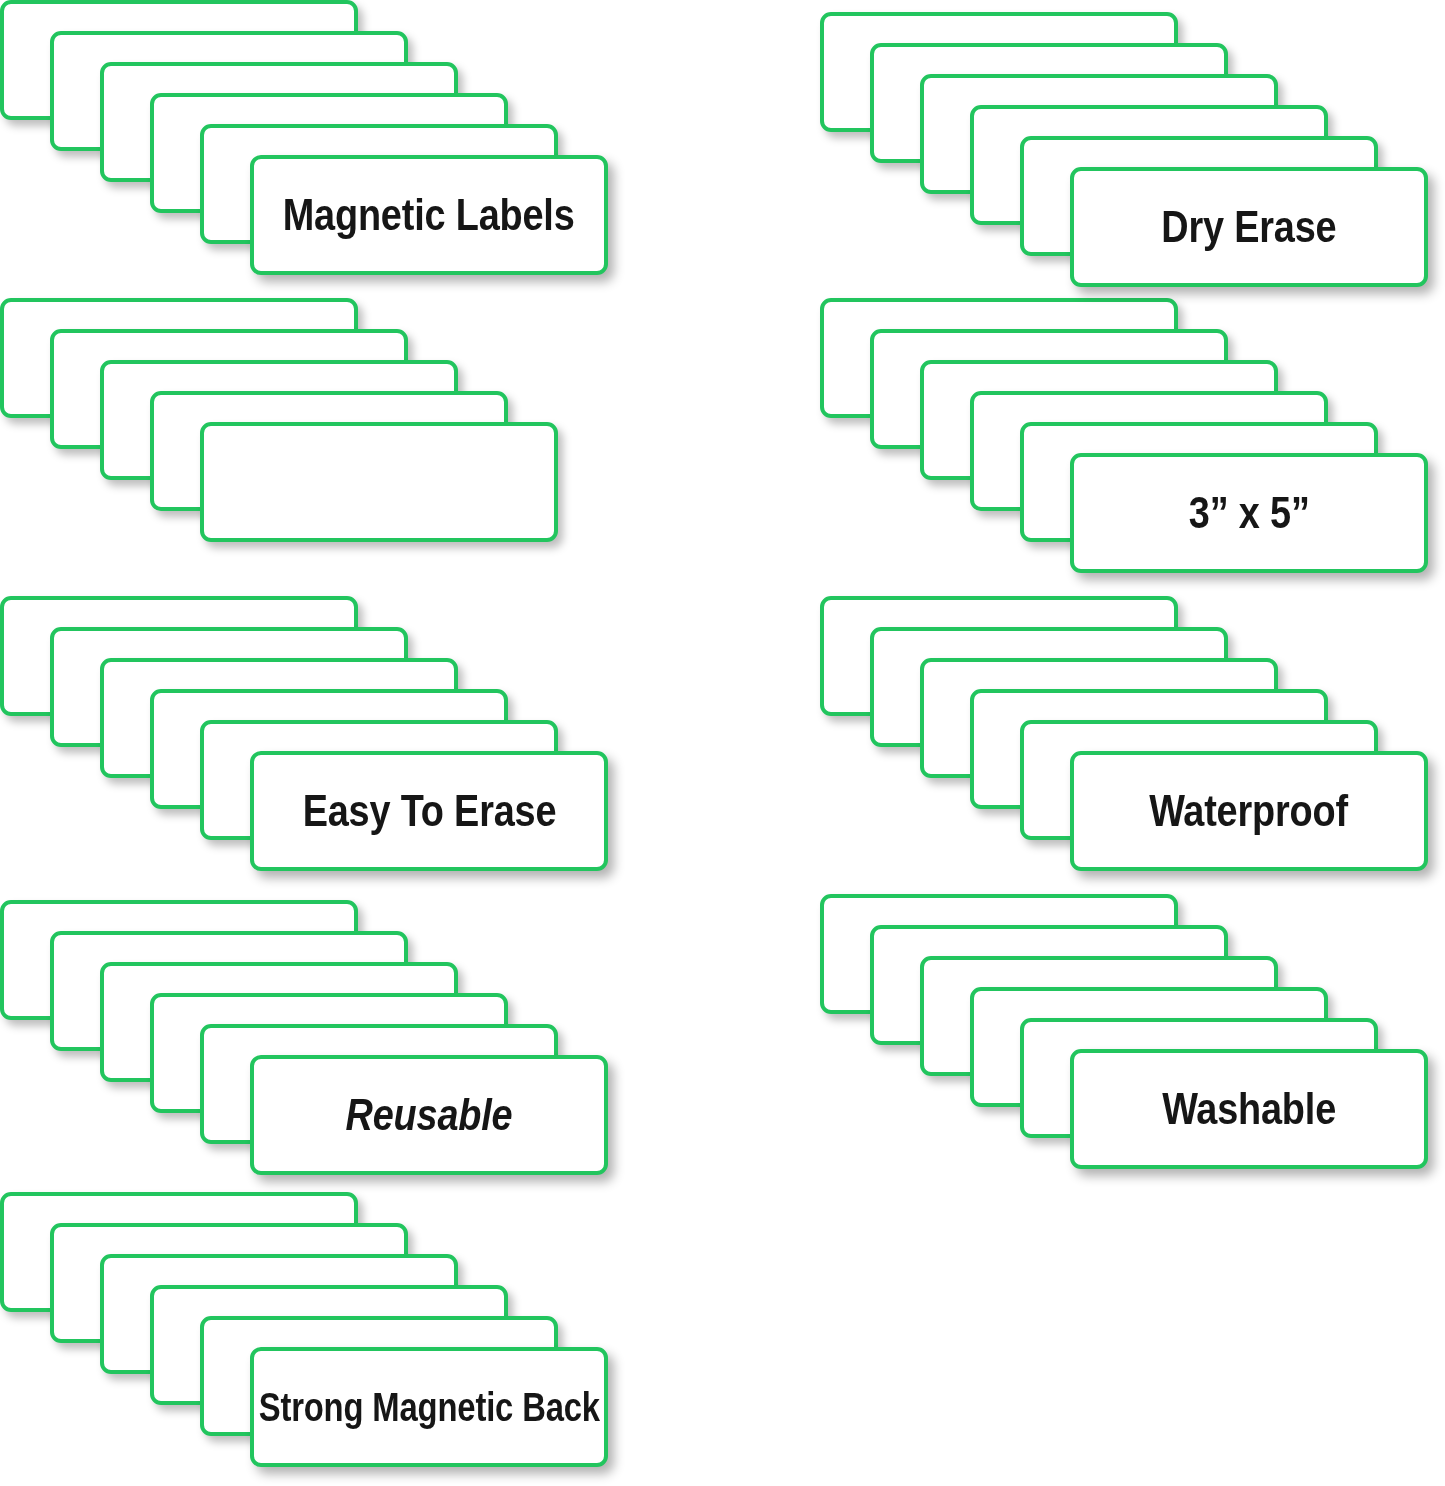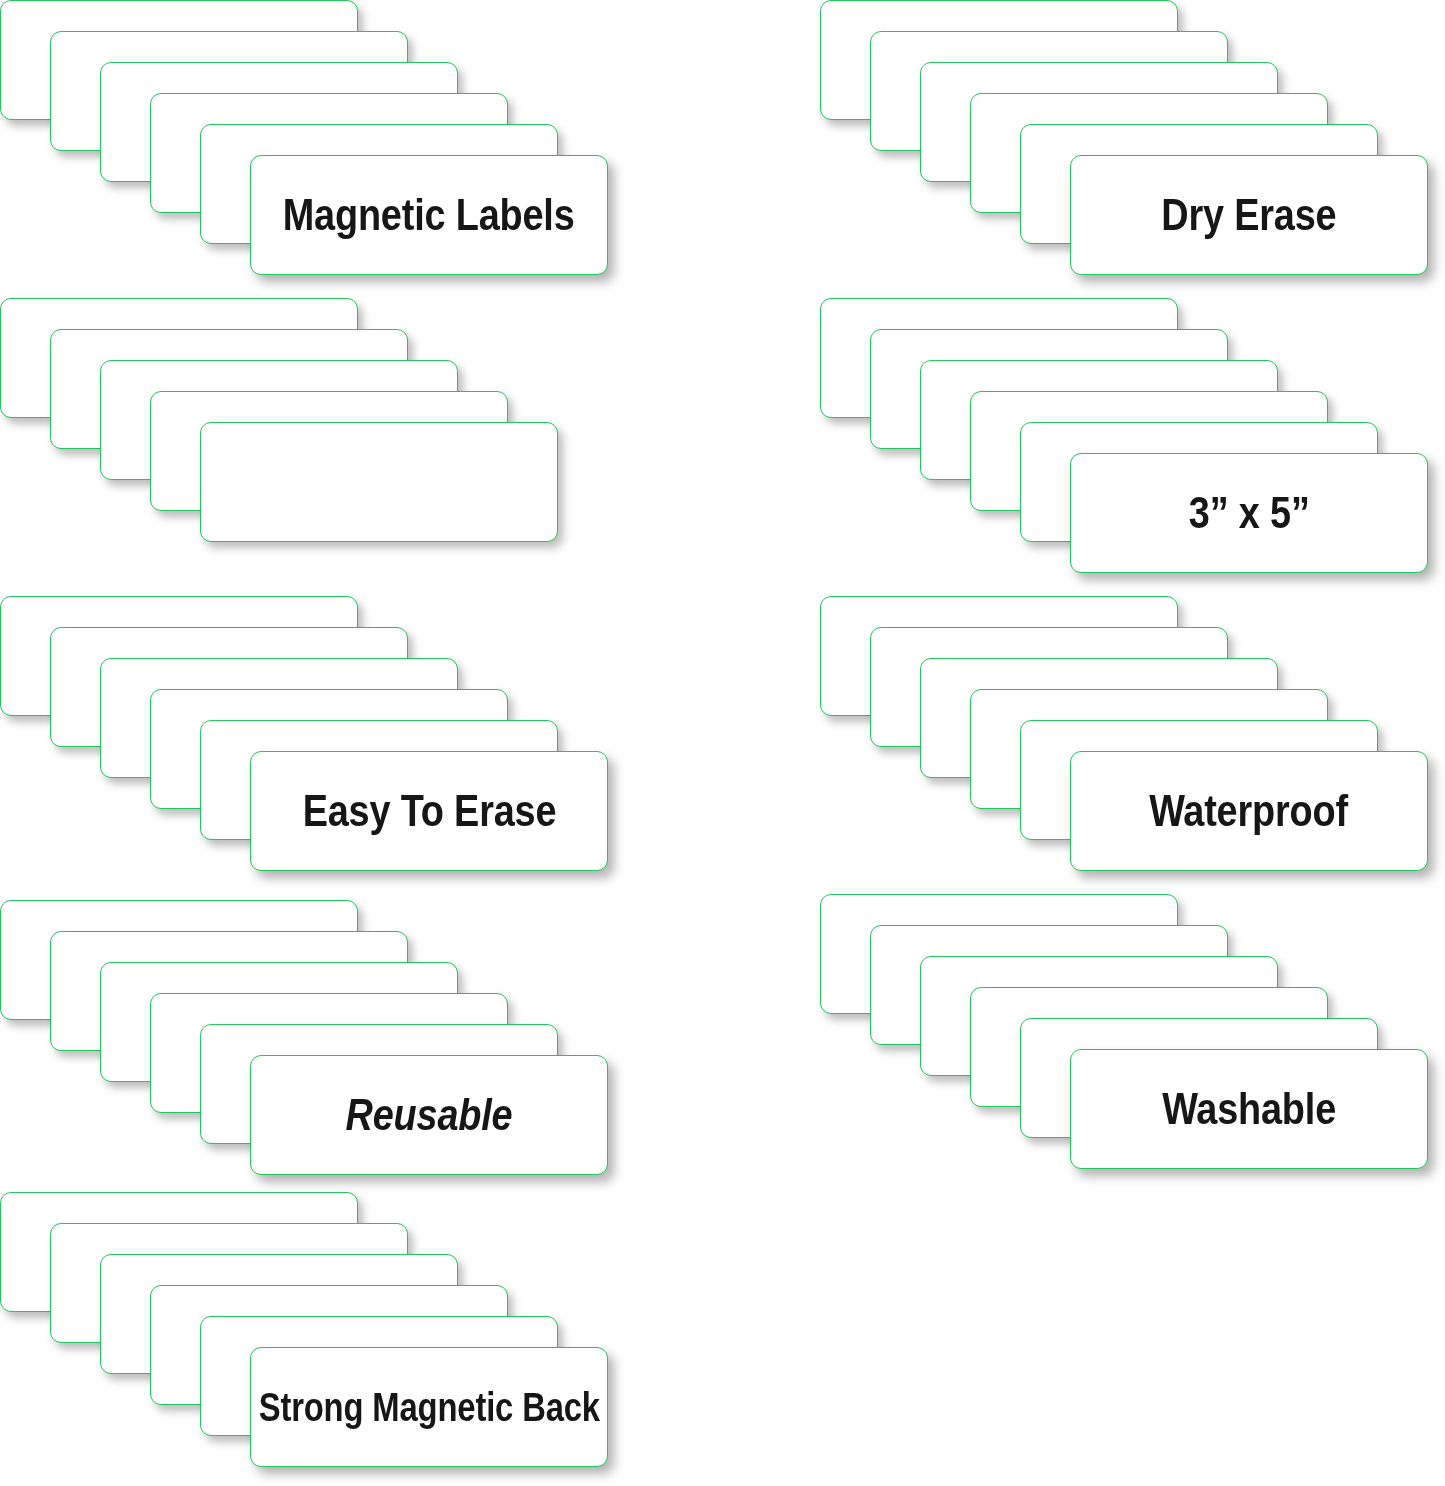--- a/index.html
+++ b/index.html
@@ -29,21 +29,21 @@
     height: 275px;  
   }
 
   
   .magnet-card {
     position: absolute;
     width: 358px;
     height: 120px;
     box-sizing: border-box;
     background: #ffffff;
-    border: 1px solid #22c55e;
+    border: 4px solid #22c55e;
     border-radius: 11px;
     box-shadow: 5px 6px 9px rgba(0, 0, 0, 0.26);
     display: flex;
     align-items: center;
     justify-content: center;
   }
 
   
   .magnet-card.s0 { left:   0px; top:   0px; z-index: 1; }
   .magnet-card.s1 { left:  50px; top:  31px; z-index: 2; }
@@ -126,21 +126,21 @@
     <div class="magnet-card s0"></div>
     <div class="magnet-card s1"></div>
     <div class="magnet-card s2"></div>
     <div class="magnet-card s3"></div>
     <div class="magnet-card s4"></div>
     <div class="magnet-card s5 front">
       <span class="card-text long">Strong Magnetic Back</span>
     </div>
   </div>
 
-  <div class="label-stack" style="left:820px; top:0px;">
+  <div class="label-stack" style="left:820px; top:12px;">
     <div class="magnet-card s0"></div>
     <div class="magnet-card s1"></div>
     <div class="magnet-card s2"></div>
     <div class="magnet-card s3"></div>
     <div class="magnet-card s4"></div>
     <div class="magnet-card s5 front">
       <span class="card-text">Dry Erase</span>
     </div>
   </div>
 

